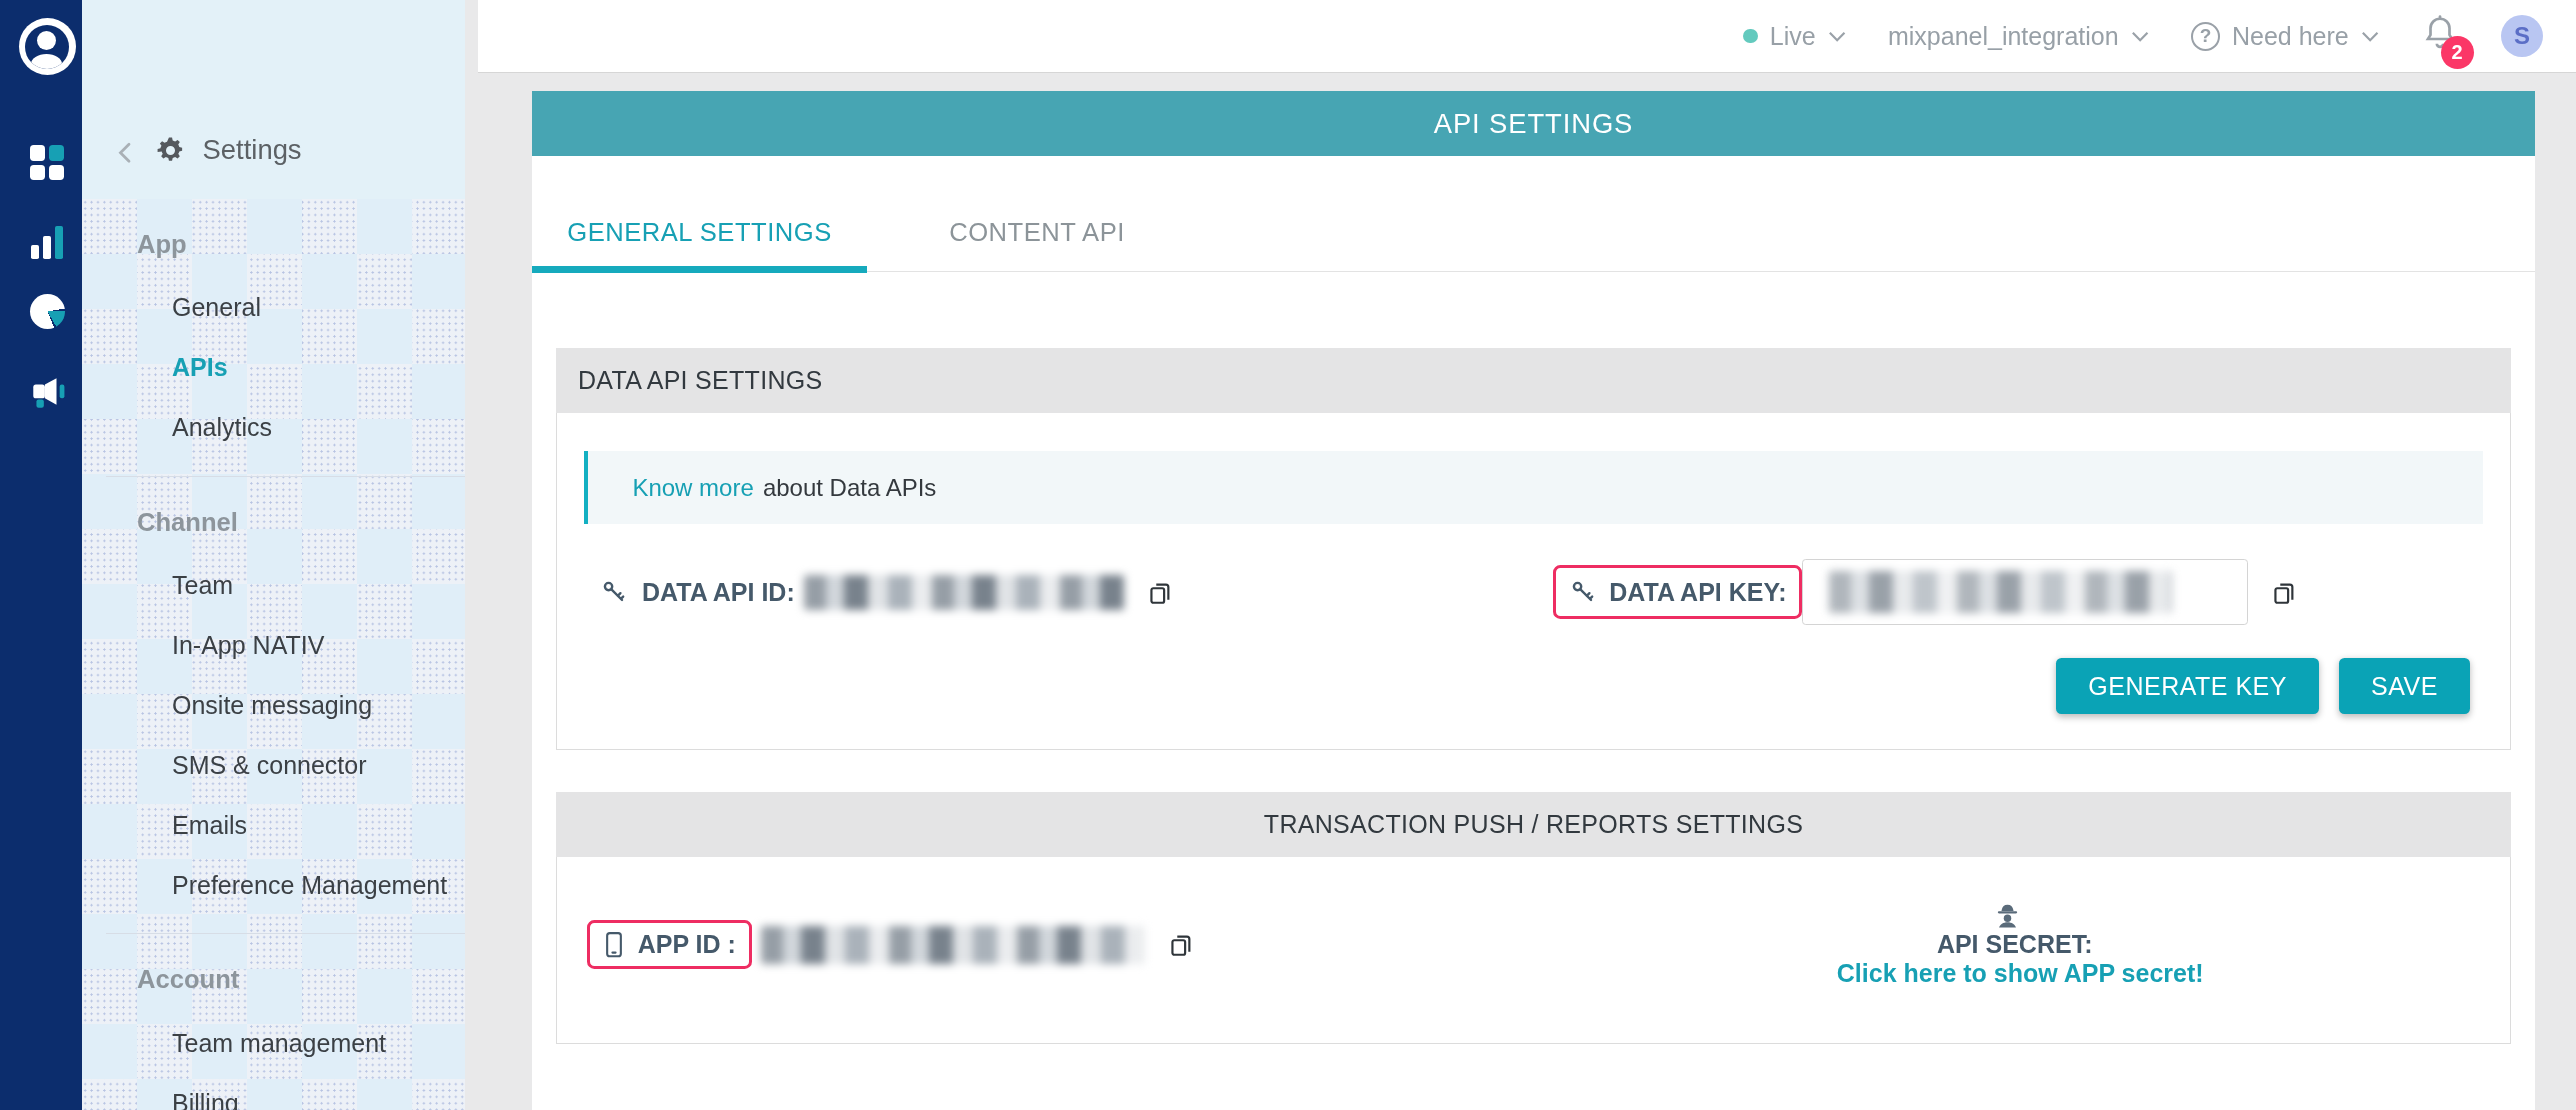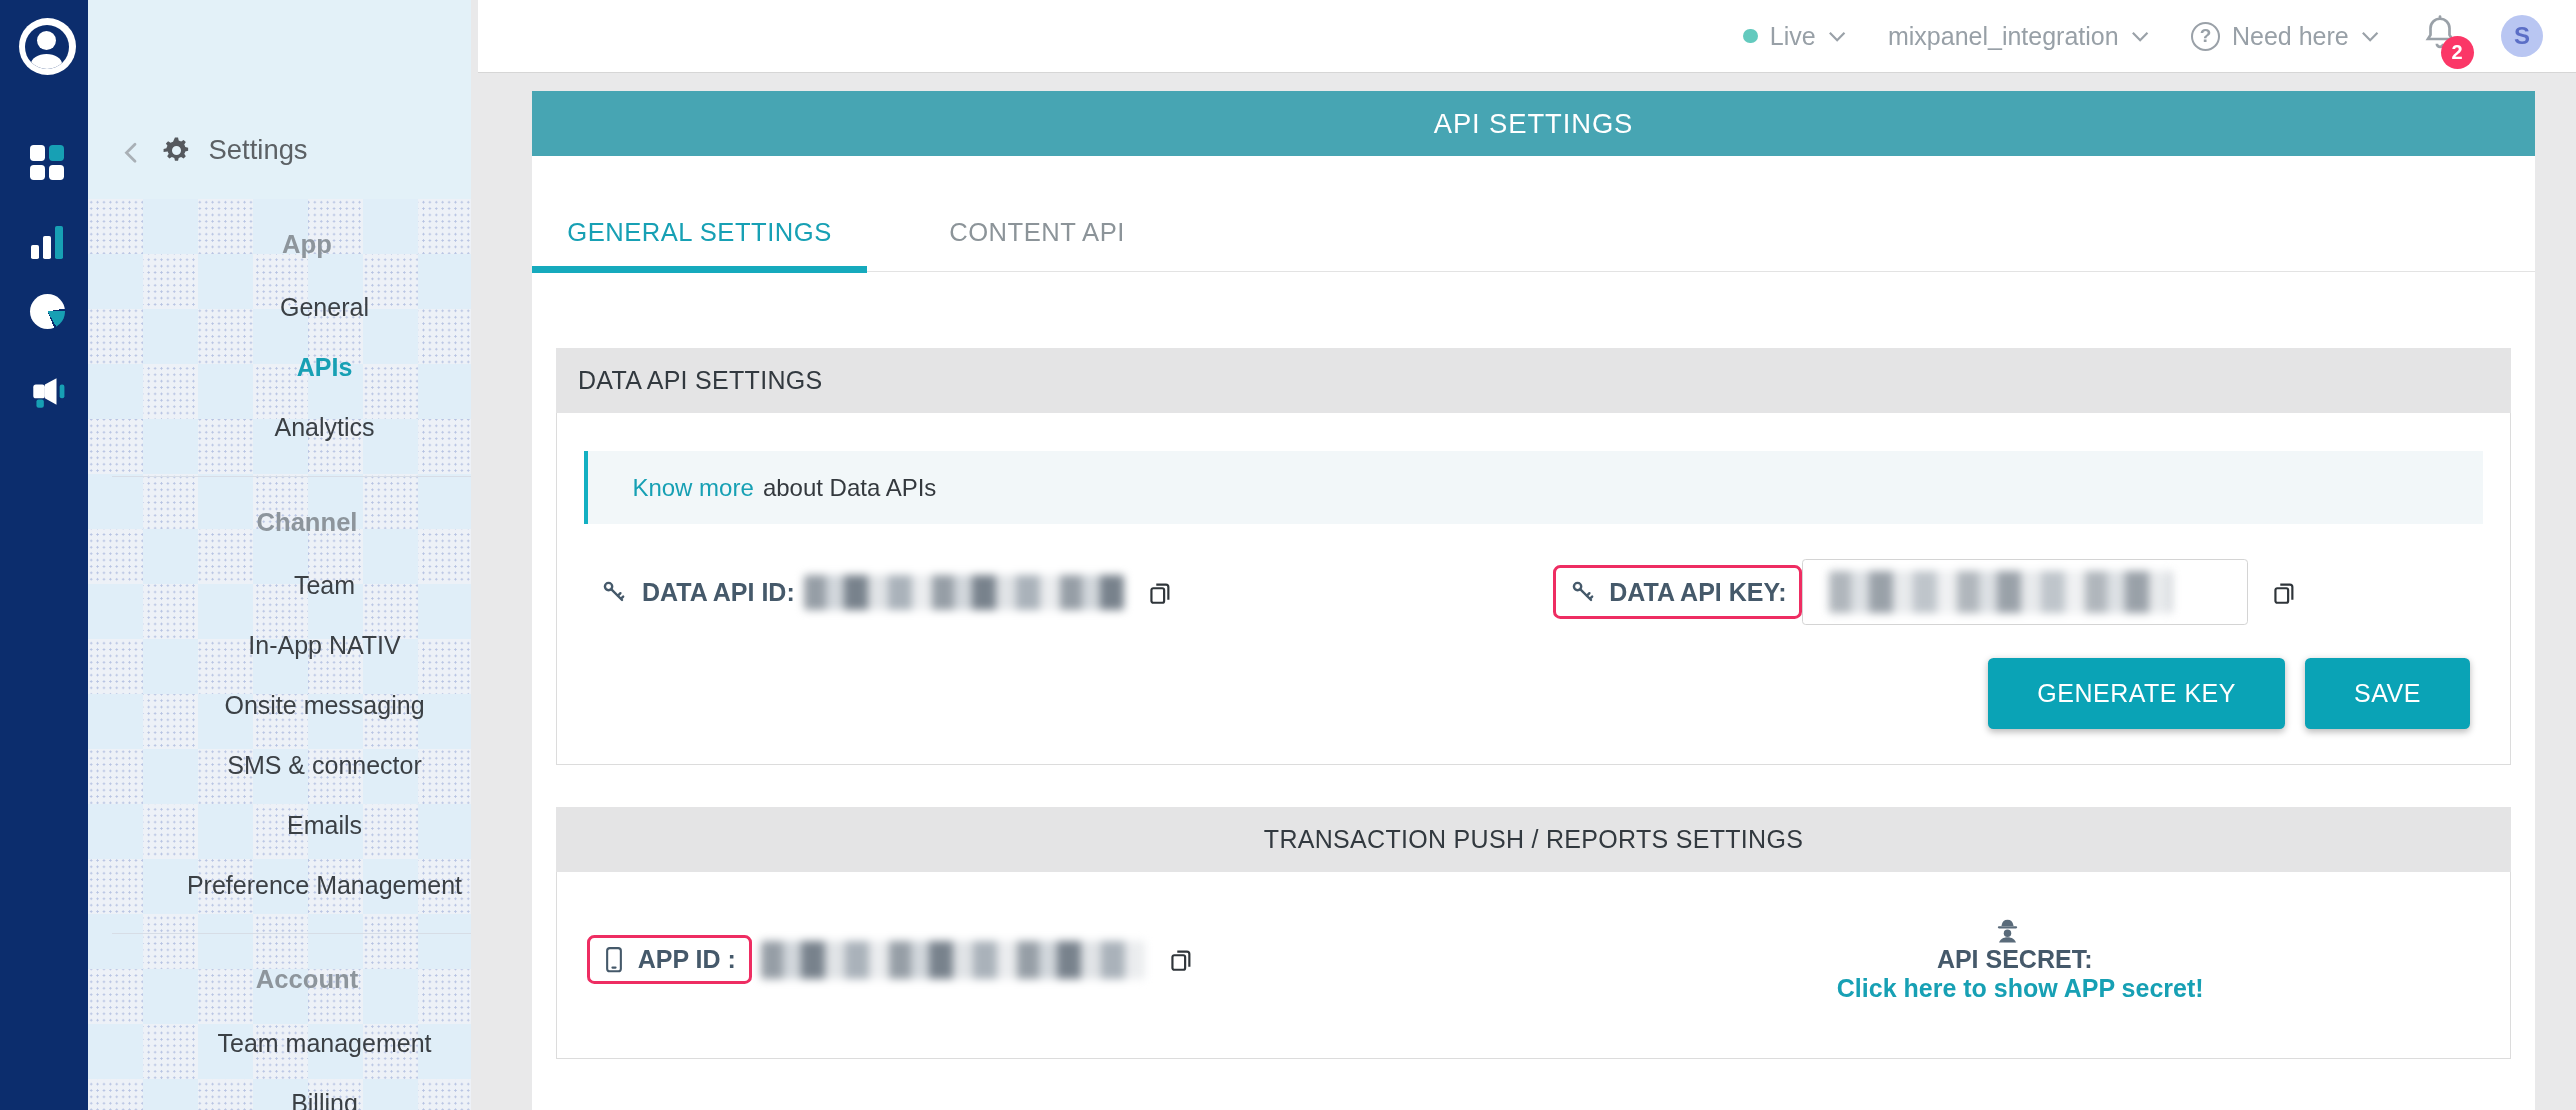--- a/index.html
+++ b/index.html
@@ -29,21 +29,21 @@
   .grid-icon .cell.teal { background:var(--accent-teal,#17a0b4); }
   .bars-icon { margin-top:46px; display:flex; align-items:flex-end; gap:3.7px; height:33px; }
   .bars-icon i { display:block; width:8.2px; background:#fff; border-radius:1.8px; }
   .bars-icon i:nth-child(1){height:14.6px;} .bars-icon i:nth-child(2){height:23px;}
   .bars-icon i:nth-child(3){height:33px; background:var(--accent-teal,#17a0b4);}
   .pie-icon { margin-top:35px; width:35px; height:35px; border-radius:50%;
     background: conic-gradient(from 0deg, #fff 0 80deg, var(--navy,#0c2d6d) 80deg 88deg, var(--accent-teal,#17a0b4) 88deg 150deg, var(--navy,#0c2d6d) 150deg 158deg, #fff 158deg 360deg); }
   .mega-icon { margin-top:44px; }
 
   
-  .sidebar { position:absolute; left:88px; top:0; width:383px; height:100%;text-align:center; }
+  .sidebar { position:absolute; left:82px; top:0; width:383px; height:100%; }
   .side-head {
     height:199px; background:#e3f1f8;
     display:flex; align-items:flex-end; padding:0 0 33px 31px; gap:16.5px;
   }
   .side-head .title { font-size:27.4px; color:#5c6165; }
   .side-body {
     height:911px;
     background-color:#edf1f7;
     background-image:
       linear-gradient(45deg, #e0eef8 25%, transparent 25%, transparent 75%, #e0eef8 75%),
@@ -123,21 +123,21 @@
 
   .pink-box { border:3.7px solid var(--pink,#ee2d62); border-radius:7.3px;
     display:flex; align-items:center; gap:12.8px; }
   .pink-box.key { padding:9.1px 12.8px; margin-left:12px; }
   .pink-box.app { padding:7.3px 12.8px; margin-left:2.7px; }
 
   .key-input { width:446px; height:66px; border:1.8px solid #d4d4d4; border-radius:3.7px; background:#fff;
     display:flex; align-items:center; padding-left:25.6px; }
 
   .btn-row { margin-top:33px; display:flex; justify-content:flex-end; gap:20px; padding-right:12.8px; }
-  .btn { height:71px; padding:0 49px; background:var(--teal,#0aa3b6); border:none; border-radius:5.5px;
+  .btn { height:56px; padding:0 32px; background:var(--teal,#0aa3b6); border:none; border-radius:5.5px;
     color:#fff; font-size:25px; letter-spacing:0.5px; font-family:"Liberation Sans",sans-serif;
     box-shadow:0 2.7px 7.3px rgba(0,0,0,.28); cursor:pointer; }
 
   .secret-link { color:var(--accent-teal,#17a0b4); font-size:25px; font-weight:bold; text-decoration:none; cursor:pointer; margin-left:11px; white-space:nowrap; }
   .icon-gap { margin-right:14.6px; display:flex; }
 </style>
 </head>
 <body>
 
 <div class="nav-rail">

